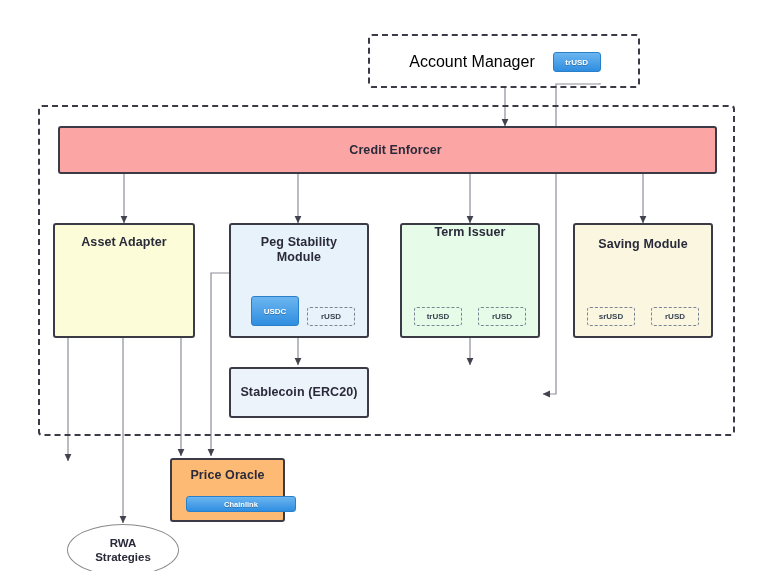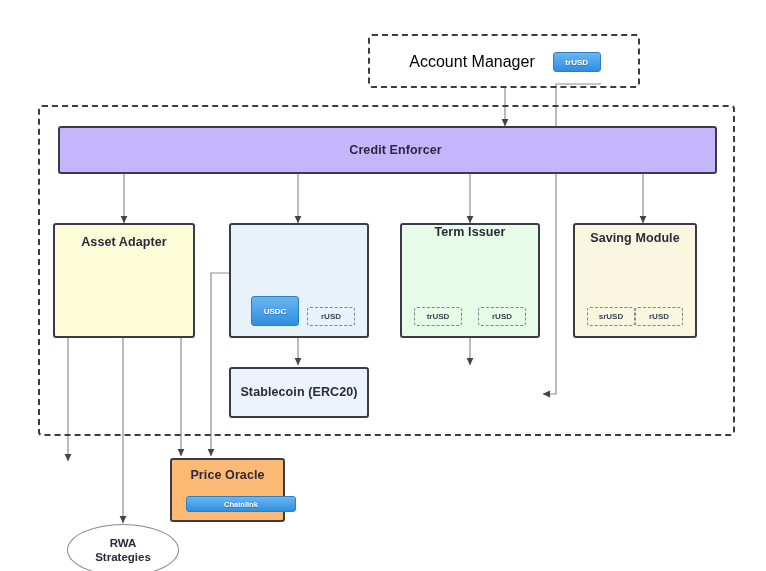--- a/index.html
+++ b/index.html
@@ -59,40 +59,41 @@
 
   <div class="dashgroup" style="left:368px;top:26px;width:272px;height:54px;"></div>
 
   <div style="position:absolute;left:380px;top:40px;width:250px;height:28px;display:flex;align-items:center;justify-content:center;gap:18px;">
     <span class="title">Account Manager</span>
     <span class="badge filled" style="position:relative;width:48px;height:20px;">trUSD</span>
   </div>
 
   <div class="dashgroup" style="left:38px;top:97px;width:697px;height:331px;"></div>
 
-  <div class="node" style="left:58px;top:118px;width:659px;height:48px;justify-content:center;background:#c4b5fd;padding-left:16px;">
+  <div class="node" style="left:58px;top:118px;width:659px;height:48px;justify-content:center;background:#fca5a5;padding-left:16px;">
     <span class="title">Credit Enforcer</span>
   </div>
 
   <div class="node" style="left:53px;top:215px;width:142px;height:115px;background:#fcfcd8;padding-top:10px;">
     <span class="title">Asset Adapter</span>
   </div>
 
   <div class="node" style="left:229px;top:215px;width:140px;height:115px;background:#e8f2fb;padding-top:10px;">
+    <span class="title" style="max-width:110px;">Peg Stability Module</span>
     <span class="badge filled" style="left:20px;bottom:10px;width:48px;height:30px;">USDC</span>
     <span class="badge ghost" style="right:12px;bottom:10px;width:48px;height:19px;">rUSD</span>
   </div>
 
   <div class="node" style="left:400px;top:215px;width:140px;height:115px;background:#e6fce8;">
     <span class="title">Term Issuer</span>
     <span class="badge ghost" style="left:12px;bottom:10px;width:48px;height:19px;">trUSD</span>
     <span class="badge ghost" style="right:12px;bottom:10px;width:48px;height:19px;">rUSD</span>
   </div>
 
-  <div class="node" style="left:573px;top:215px;width:124px;height:115px;background:#faf6e0;padding-top:6px;">
+  <div class="node" style="left:573px;top:215px;width:140px;height:115px;background:#faf6e0;padding-top:12px;">
     <span class="title">Saving Module</span>
     <span class="badge ghost" style="left:12px;bottom:10px;width:48px;height:19px;">srUSD</span>
     <span class="badge ghost" style="right:12px;bottom:10px;width:48px;height:19px;">rUSD</span>
   </div>
 
   <div class="node" style="left:229px;top:359px;width:140px;height:51px;justify-content:center;background:#edf3fb;">
     <span class="title">Stablecoin (ERC20)</span>
   </div>
 
 

